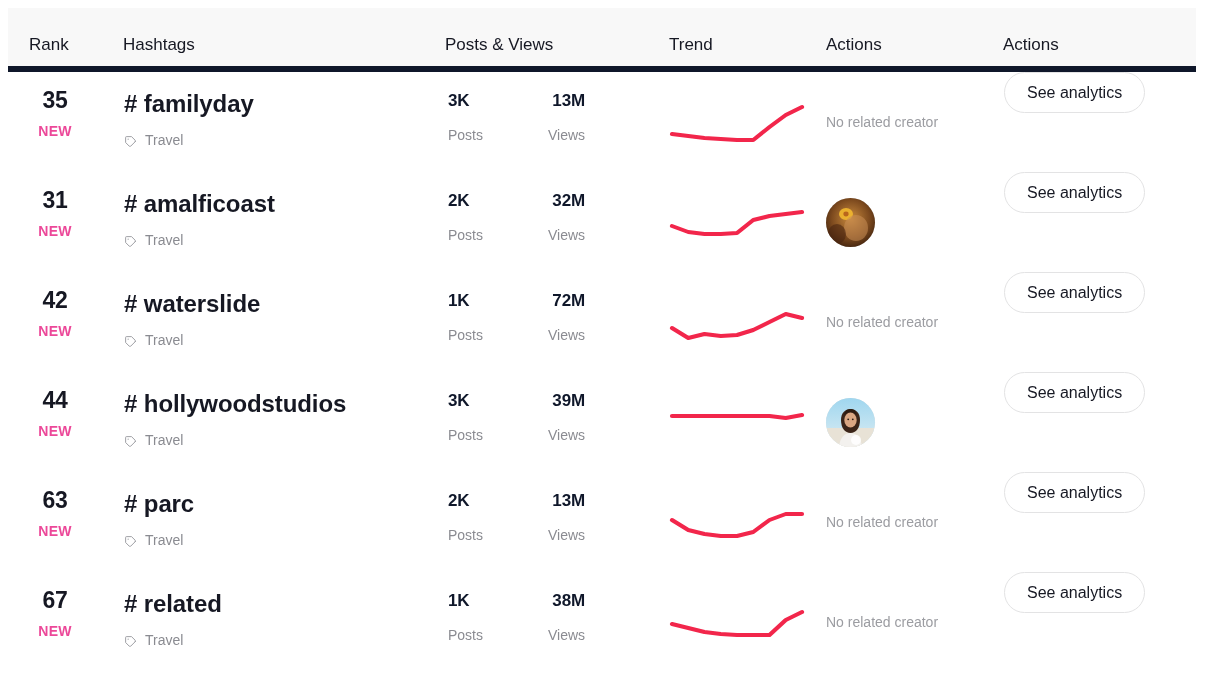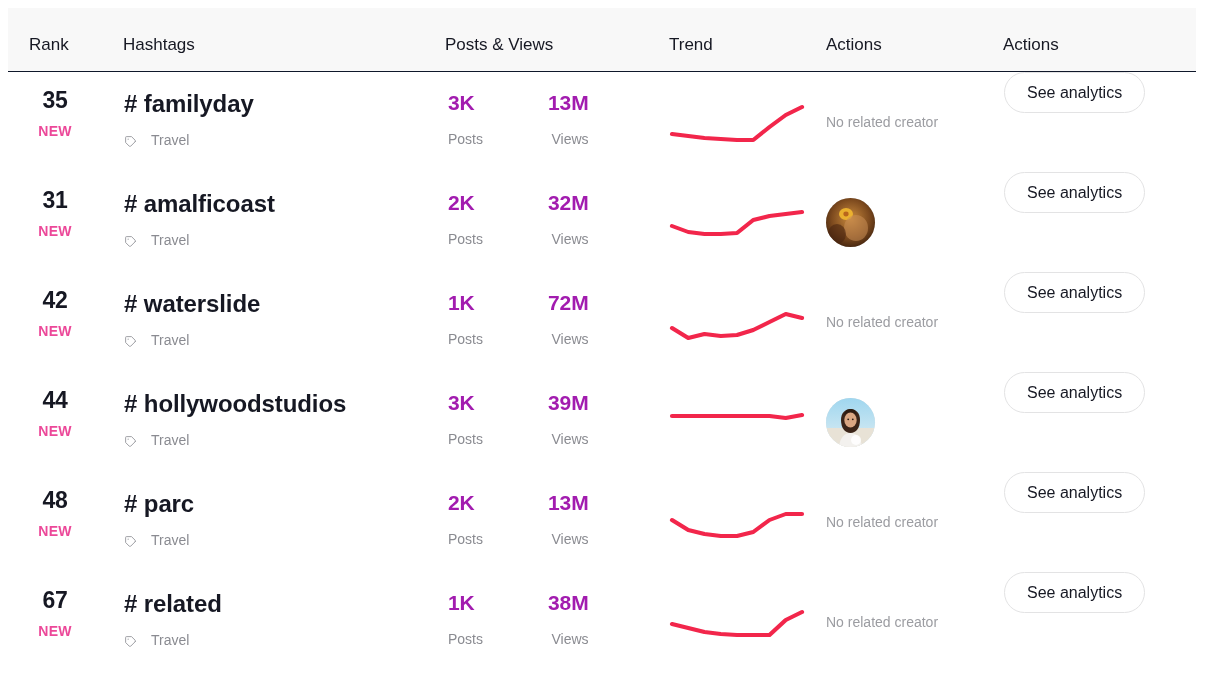--- a/index.html
+++ b/index.html
@@ -20,21 +20,21 @@
   }
 
   
   .thead {
     position: absolute;
     left: 8px;
     top: 8px;
     width: 1188px;
     height: 64px;
     background: #f8f8f8;
-    border-bottom: 1px solid #0f172a;
+    border-bottom: 6px solid #0f172a;
   }
   .thead .th {
     position: absolute;
     top: 27px;
     font-size: 17px;
     color: #161823;
     font-weight: 400;
     white-space: nowrap;
   }
   .th-rank     { left: 21px; }
@@ -84,38 +84,38 @@
     font-weight: 700;
     color: #161823;
     line-height: 1;
     padding-top: 20px;
     white-space: nowrap;
     letter-spacing: -0.1px;
   }
   .tag-cat {
     display: flex;
     align-items: center;
-    gap: 14px;
+    gap: 8px;
     padding-top: 17px;
   }
   .tag-cat .cat-label {
     font-size: 14px;
     color: #8a8b91;
     line-height: 1;
   }
   .tag-icon { display: block; width: 13px; height: 13px; }
 
   
   .c-posts { left: 448px; top: 0; }
   .c-views { left: 548px; top: 0; text-align: right; }
   .stat-val {
     display: block;
-    font-size: 21px;
+    font-size: 17px;
     font-weight: 700;
-    color: #a21caf;
+    color: #0f172a;
     line-height: 1;
     padding-top: 20px;
     letter-spacing: -0.1px;
   }
   .stat-lbl {
     display: block;
     font-size: 14px;
     color: #8a8b91;
     line-height: 1;
     padding-top: 19px;
@@ -339,21 +339,21 @@
               <ellipse cx="30" cy="42" rx="5" ry="5" fill="#ffffff" opacity=".85"></ellipse>
             </svg>
           </div>
         </div>
         <div class="cell c-action">
           <button class="btn-analytics">See analytics</button>
         </div>
       </div>
       <div class="row" style="top: 472px;">
         <div class="cell c-rank">
-          <span class="rank-num">48</span>
+          <span class="rank-num">63</span>
           <span class="rank-new">NEW</span>
         </div>
         <div class="cell c-tag">
           <span class="tag-name"># parc</span>
           <span class="tag-cat">
             <span class="tag-icon"><svg viewBox="0 0 24 24" fill="none" stroke="#9b9ca1" stroke-width="1.8" stroke-linecap="round" stroke-linejoin="round">
                 <path d="M20.6 12.4 12.4 20.6a1.9 1.9 0 0 1-2.7 0L3 13.9V4.5A1.5 1.5 0 0 1 4.5 3h9.4l6.7 6.7a1.9 1.9 0 0 1 0 2.7Z"></path>
                 <circle cx="7.7" cy="7.7" r="1.1" fill="#9b9ca1" stroke="none"></circle>
               </svg></span>
             <span class="cat-label">Travel</span>

